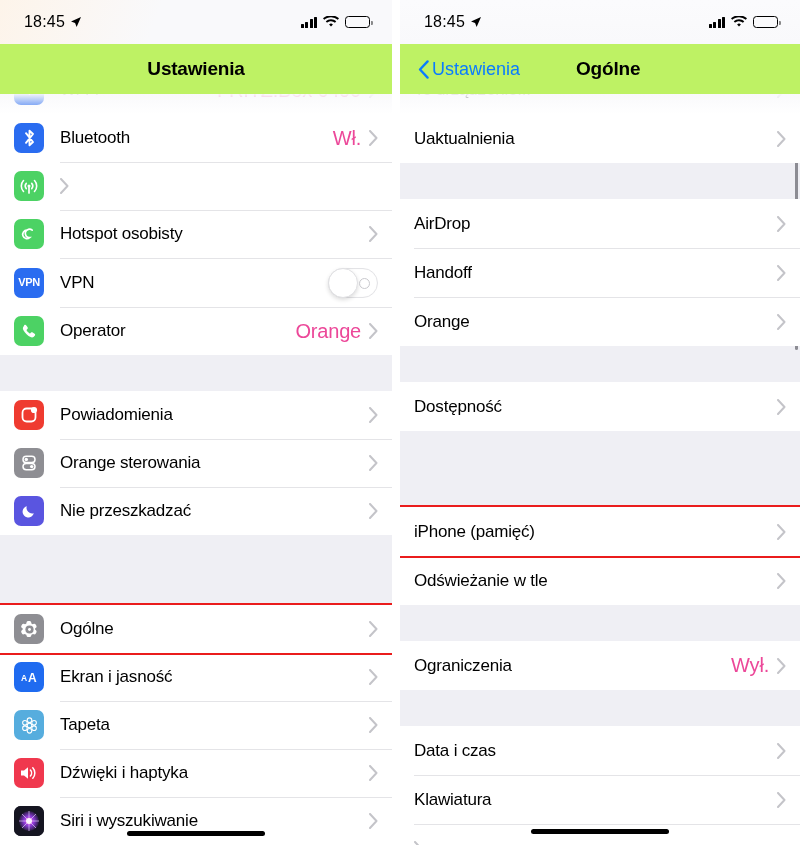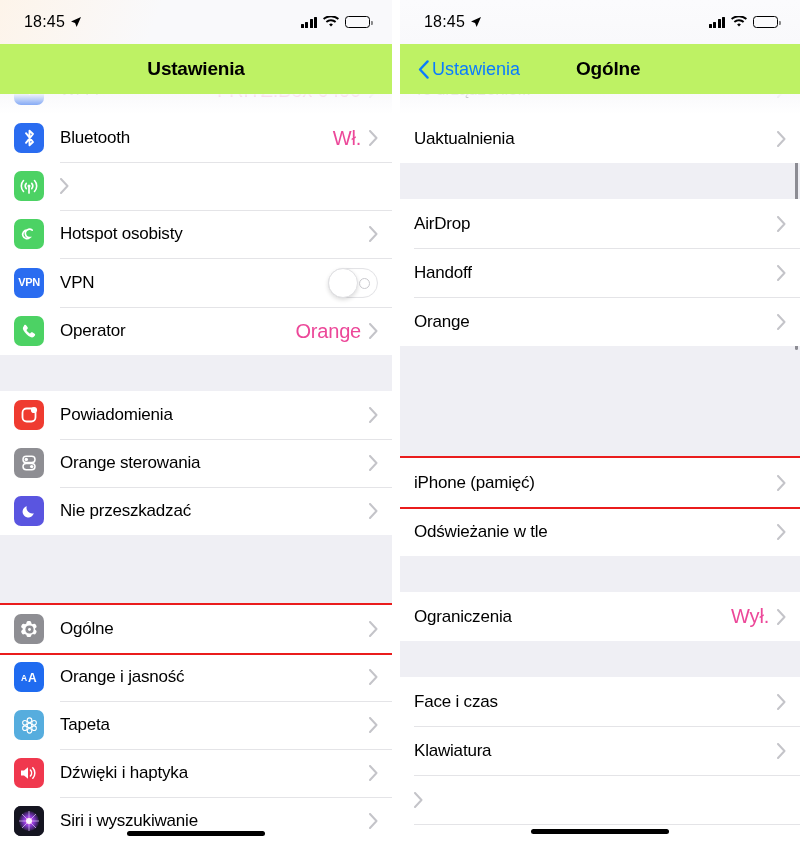--- a/index.html
+++ b/index.html
@@ -339,21 +339,21 @@
             </svg>
         </div>
 
         <div class="row">
           <span class="ic" style="background:#1f6bf0">
             <svg width="22" height="18" viewBox="0 0 22 18">
               <text x="3" y="13" font-family="Liberation Sans, sans-serif" font-size="8.5" font-weight="700" fill="#fff">A</text>
               <text x="10" y="13.5" font-family="Liberation Sans, sans-serif" font-size="12" font-weight="700" fill="#fff">A</text>
             </svg>
           </span>
-          <span class="row-label">Orange i jasność</span>
+          <span class="row-label">Ekran i jasność</span>
           <svg class="chev" viewBox="0 0 9 16">
               <path d="M1 1l6.5 7L1 15" stroke="#c4c4c9" stroke-width="2" fill="none" stroke-linecap="round" stroke-linejoin="round"></path>
             </svg>
         </div>
 
         <div class="row">
           <span class="ic" style="background:#56adde">
             <svg width="21" height="21" viewBox="0 0 22 22">
               <g stroke="#fff" stroke-width="1.1" fill="none">
                 <circle cx="11" cy="11" r="2.4"></circle>
@@ -507,20 +507,28 @@
         <div class="row tall">
           <span class="row-label">Orange</span>
           <svg class="chev" viewBox="0 0 9 16">
               <path d="M1 1l6.5 7L1 15" stroke="#c4c4c9" stroke-width="2" fill="none" stroke-linecap="round" stroke-linejoin="round"></path>
             </svg>
         </div>
       </div>
 
       <div class="gap"></div>
 
+      <div class="group">
+        <div class="row tall">
+          <span class="row-label">Dostępność</span>
+          <svg class="chev" viewBox="0 0 9 16">
+              <path d="M1 1l6.5 7L1 15" stroke="#c4c4c9" stroke-width="2" fill="none" stroke-linecap="round" stroke-linejoin="round"></path>
+            </svg>
+        </div>
+      </div>
 
       <div class="gap"></div>
 
       <div class="group">
         <div class="row tall hilite">
           <span class="row-label">iPhone (pamięć)</span>
           <svg class="chev" viewBox="0 0 9 16">
               <path d="M1 1l6.5 7L1 15" stroke="#c4c4c9" stroke-width="2" fill="none" stroke-linecap="round" stroke-linejoin="round"></path>
             </svg>
         </div>
@@ -541,21 +549,21 @@
           <svg class="chev" viewBox="0 0 9 16">
               <path d="M1 1l6.5 7L1 15" stroke="#c4c4c9" stroke-width="2" fill="none" stroke-linecap="round" stroke-linejoin="round"></path>
             </svg>
         </div>
       </div>
 
       <div class="gap"></div>
 
       <div class="group">
         <div class="row tall">
-          <span class="row-label">Face i czas</span>
+          <span class="row-label">Data i czas</span>
           <svg class="chev" viewBox="0 0 9 16">
               <path d="M1 1l6.5 7L1 15" stroke="#c4c4c9" stroke-width="2" fill="none" stroke-linecap="round" stroke-linejoin="round"></path>
             </svg>
         </div>
         <div class="row tall">
           <span class="row-label">Klawiatura</span>
           <svg class="chev" viewBox="0 0 9 16">
               <path d="M1 1l6.5 7L1 15" stroke="#c4c4c9" stroke-width="2" fill="none" stroke-linecap="round" stroke-linejoin="round"></path>
             </svg>
         </div>

